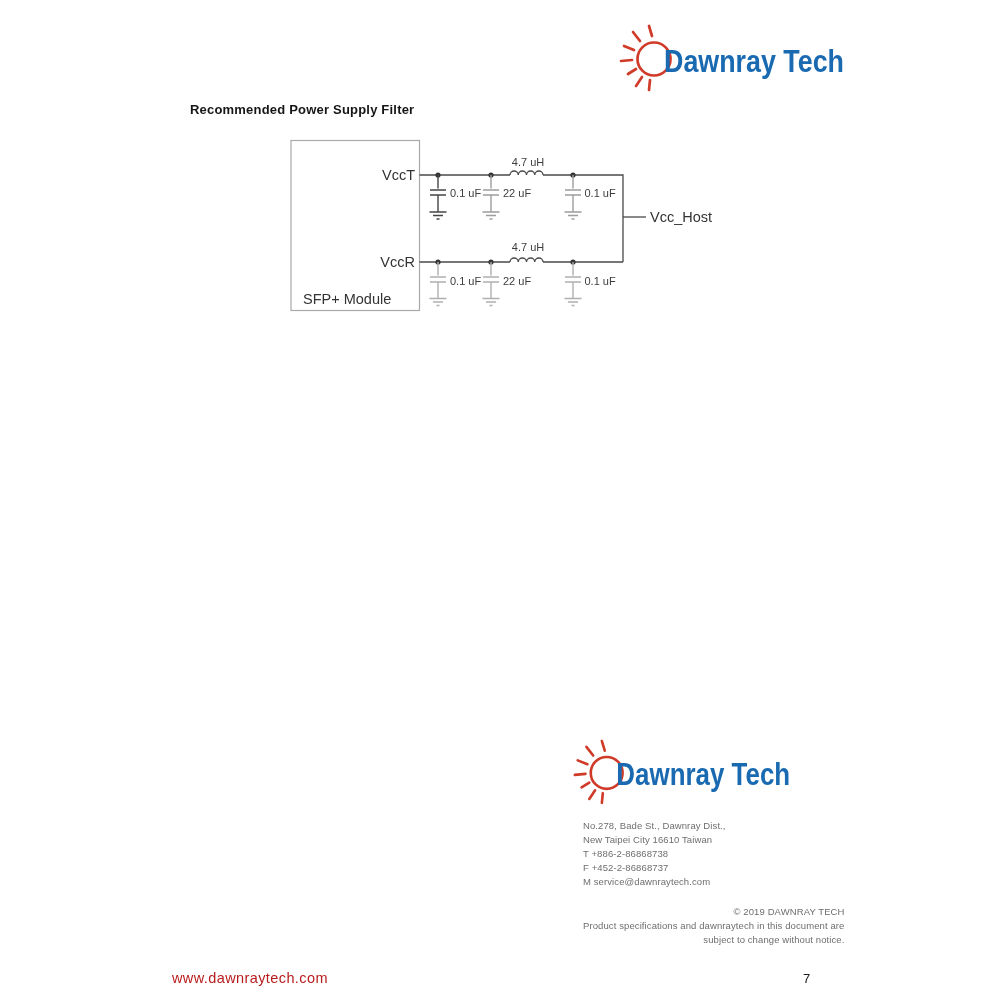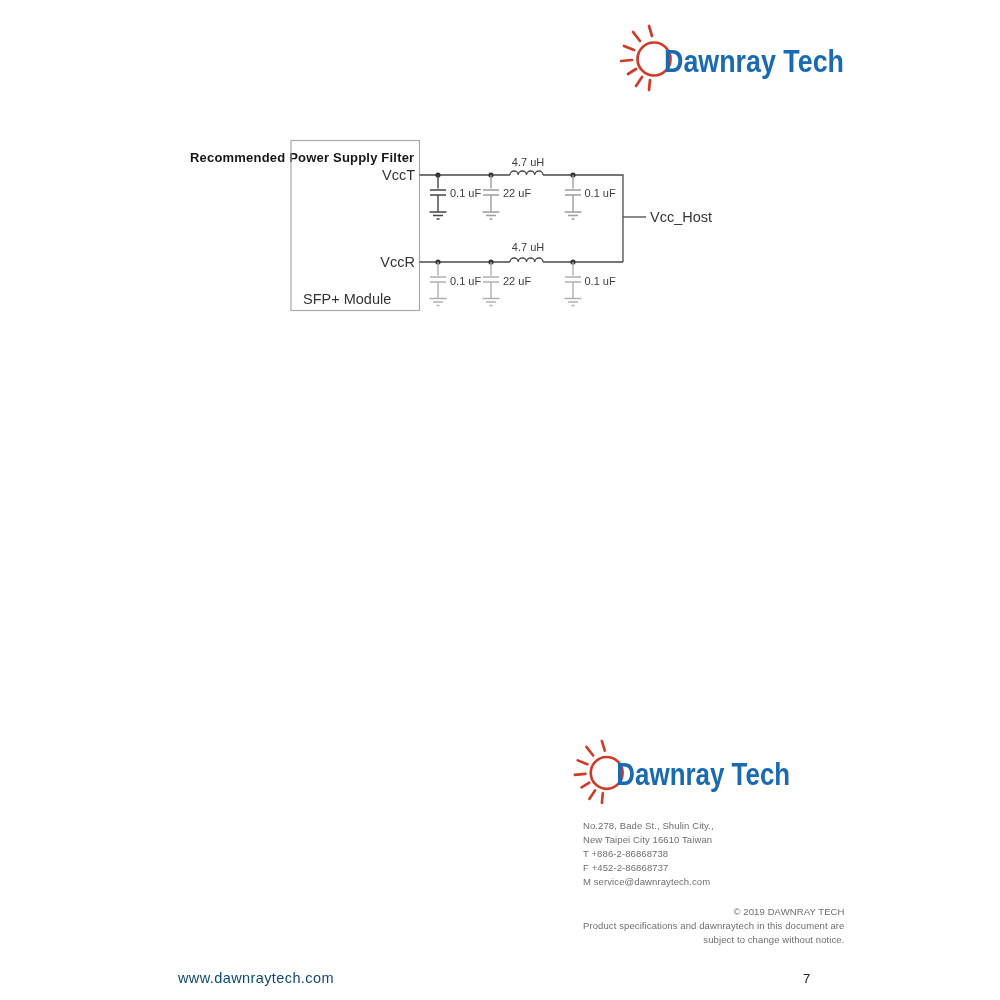--- a/index.html
+++ b/index.html
@@ -11,21 +11,20 @@
     overflow: hidden;
     color: #222;
   }
   .abs { position: absolute; }
 
   
   .doc-title {
     left: 190px; top: 102px;
     font-size: 13px; font-weight: bold; color: #161616;
     letter-spacing: 0.2px;
-    margin-top: 48px;
   }
 
   
   .logo-top { left: 616px; top: 16px; width: 232px; height: 80px; }
   .logo-bottom { left: 570px; top: 731px; width: 224px; height: 78px; }
 
   
   .circuit-wrap { left: 285px; top: 135px; width: 450px; height: 185px; }
   svg text { font-family: "Liberation Sans", sans-serif; }
 
@@ -37,22 +36,22 @@
   }
   .legal {
     left: 583px; top: 905px;
     font-size: 9.5px; color: #6e6e6e; line-height: 14px;
     letter-spacing: 0.1px;
     text-align: right;
   }
 
   
   .footer-site {
-    left: 178px; top: 970px;
-    font-size: 14.5px; color: #0c4a6e; letter-spacing: 0.4px;
+    left: 172px; top: 970px;
+    font-size: 14.5px; color: #b91c1c; letter-spacing: 0.4px;
   }
   .footer-page {
     left: 803px; top: 971px;
     font-size: 13px; color: #1d1d1d;
   }
 </style>
 </head>
 <body>
 
 <svg class="abs logo-top" viewBox="0 0 232 80">
@@ -124,21 +123,21 @@
     <line x1="8" y1="30" x2="18" y2="34"></line>
     <line x1="5" y1="45" x2="16" y2="44"></line>
     <line x1="12" y1="58" x2="20" y2="53"></line>
     <line x1="20" y1="70" x2="26" y2="61"></line>
     <line x1="33" y1="74" x2="34" y2="64"></line>
   </g>
   <text x="48" y="56" font-size="32" font-weight="bold" textLength="180" lengthAdjust="spacingAndGlyphs" fill="#1a6ab2">Dawnray Tech</text>
 </svg>
 
 <div class="abs contact">
-  <div>No.278, Bade St., Shulin City.,</div>
+  <div>No.278, Bade St., Dawnray Dist.,</div>
   <div>New Taipei City 16610 Taiwan</div>
   <div>T +886-2-86868738</div>
   <div>F +452-2-86868737</div>
   <div>M service@dawnraytech.com</div>
 </div>
 
 <div class="abs legal">
   <div>© 2019 DAWNRAY TECH</div>
   <div>Product specifications and dawnraytech in this document are</div>
   <div>subject to change without notice.</div>

